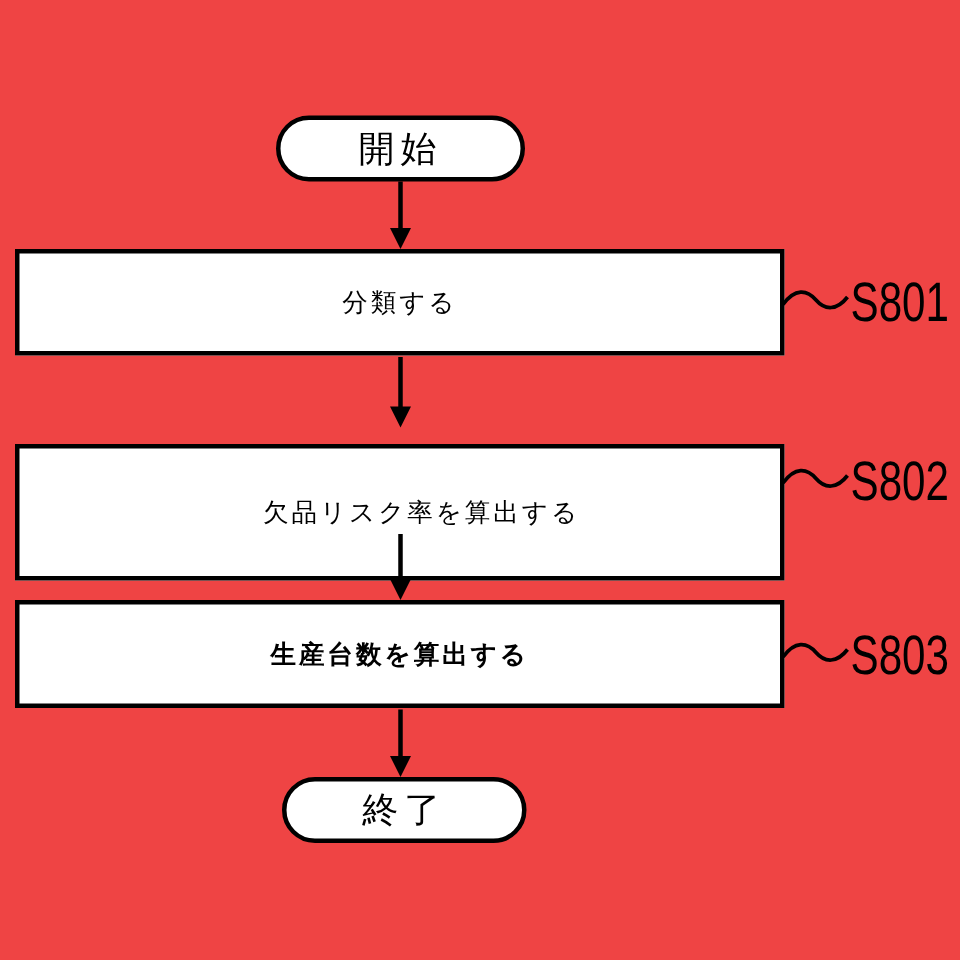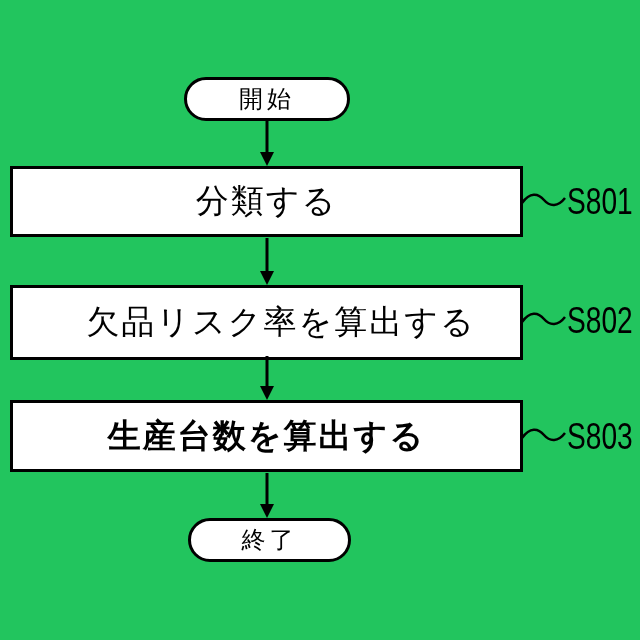--- a/index.html
+++ b/index.html
@@ -1,19 +1,19 @@
 <!DOCTYPE html>
 <html><head>
 <meta charset="utf-8">
 <style>
   html,body{margin:0;padding:0;background:#ffffff;}
   .canvas{
     position:relative;
     width:640px;height:640px;
-    background:#22c55e;
+    background:#ef4444;
     font-family:"Liberation Sans","DejaVu Sans",sans-serif;
     color:#000000;
     overflow:hidden;
   }
   .terminal{
     position:absolute;
     box-sizing:border-box;
     border:3px solid #000000;
     border-radius:24px;
     background:#ffffff;
@@ -23,25 +23,25 @@
   }
   .terminal-start{left:184px;top:77px;width:166px;height:44px;}
   .terminal-end{left:188px;top:518px;width:163px;height:44px;}
   .process{
     position:absolute;
     left:10px;width:513px;
     box-sizing:border-box;
     border:3px solid #000000;
     background:#ffffff;
     display:flex;align-items:center;justify-content:center;
-    font-size:33px;
+    font-size:17px;
     letter-spacing:2px;
   }
   .process-1{top:166px;height:71px;}
-  .process-2{top:285px;height:75px;padding-left:29px;}
+  .process-2{top:296px;height:91px;padding-left:29px;}
   .process-3{top:400px;height:72px;font-weight:bold;}
   .step-tag{
     position:absolute;
     left:567px;
     width:90px;
     font-size:37px;
     font-weight:400;
     line-height:37px;
     transform:scaleX(0.76);
     transform-origin:left center;

